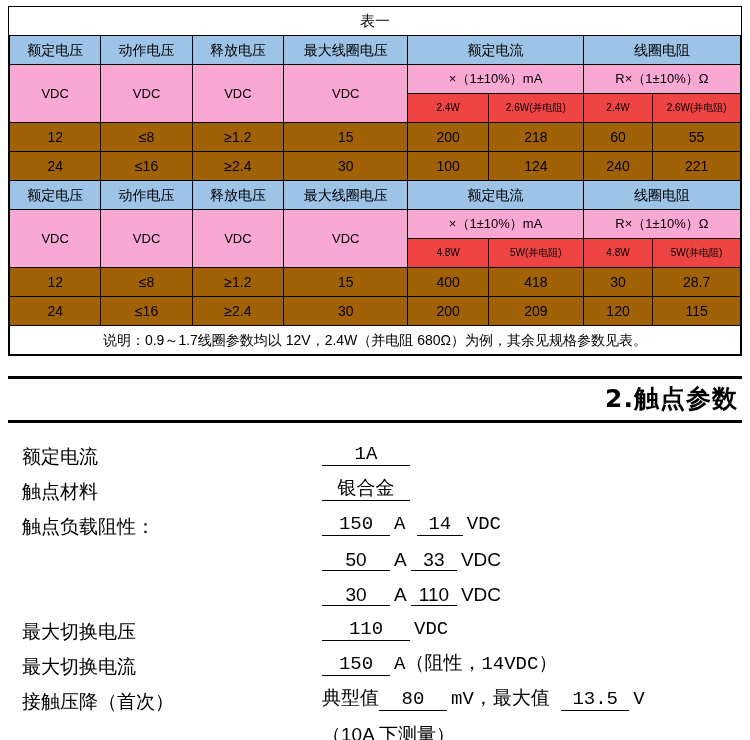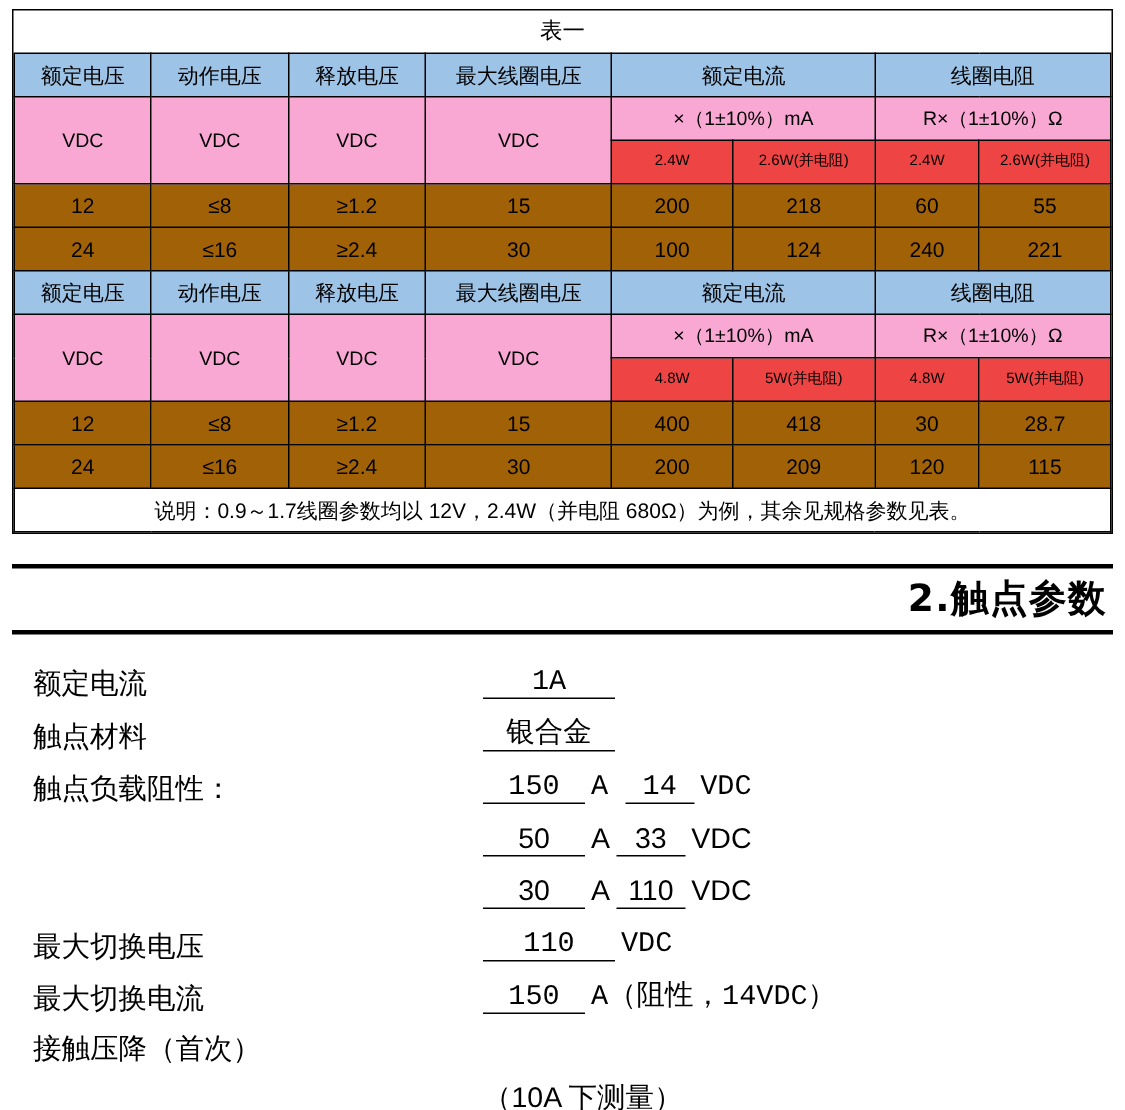--- a/index.html
+++ b/index.html
@@ -286,19 +286,23 @@
 
     <div class="prow">
       <div class="plabel">最大切换电流</div>
       <div class="pvalue nowrap">
         <span class="ul w-med">150</span><span class="tail">A</span><span>（阻性，14VDC）</span>
       </div>
     </div>
 
     <div class="prow">
       <div class="plabel">接触压降（首次）</div>
+      <div class="pvalue nowrap">
+        <span>典型值</span><span class="ul w-med">80</span><span class="tail">mV，最大值</span>
+        <span class="ul w-med">13.5</span><span class="tail">V</span>
+      </div>
     </div>
 
     <div class="indent-sub">（10A 下测量）</div>
 
   </div>
 
 </div>
 
 </body></html>

